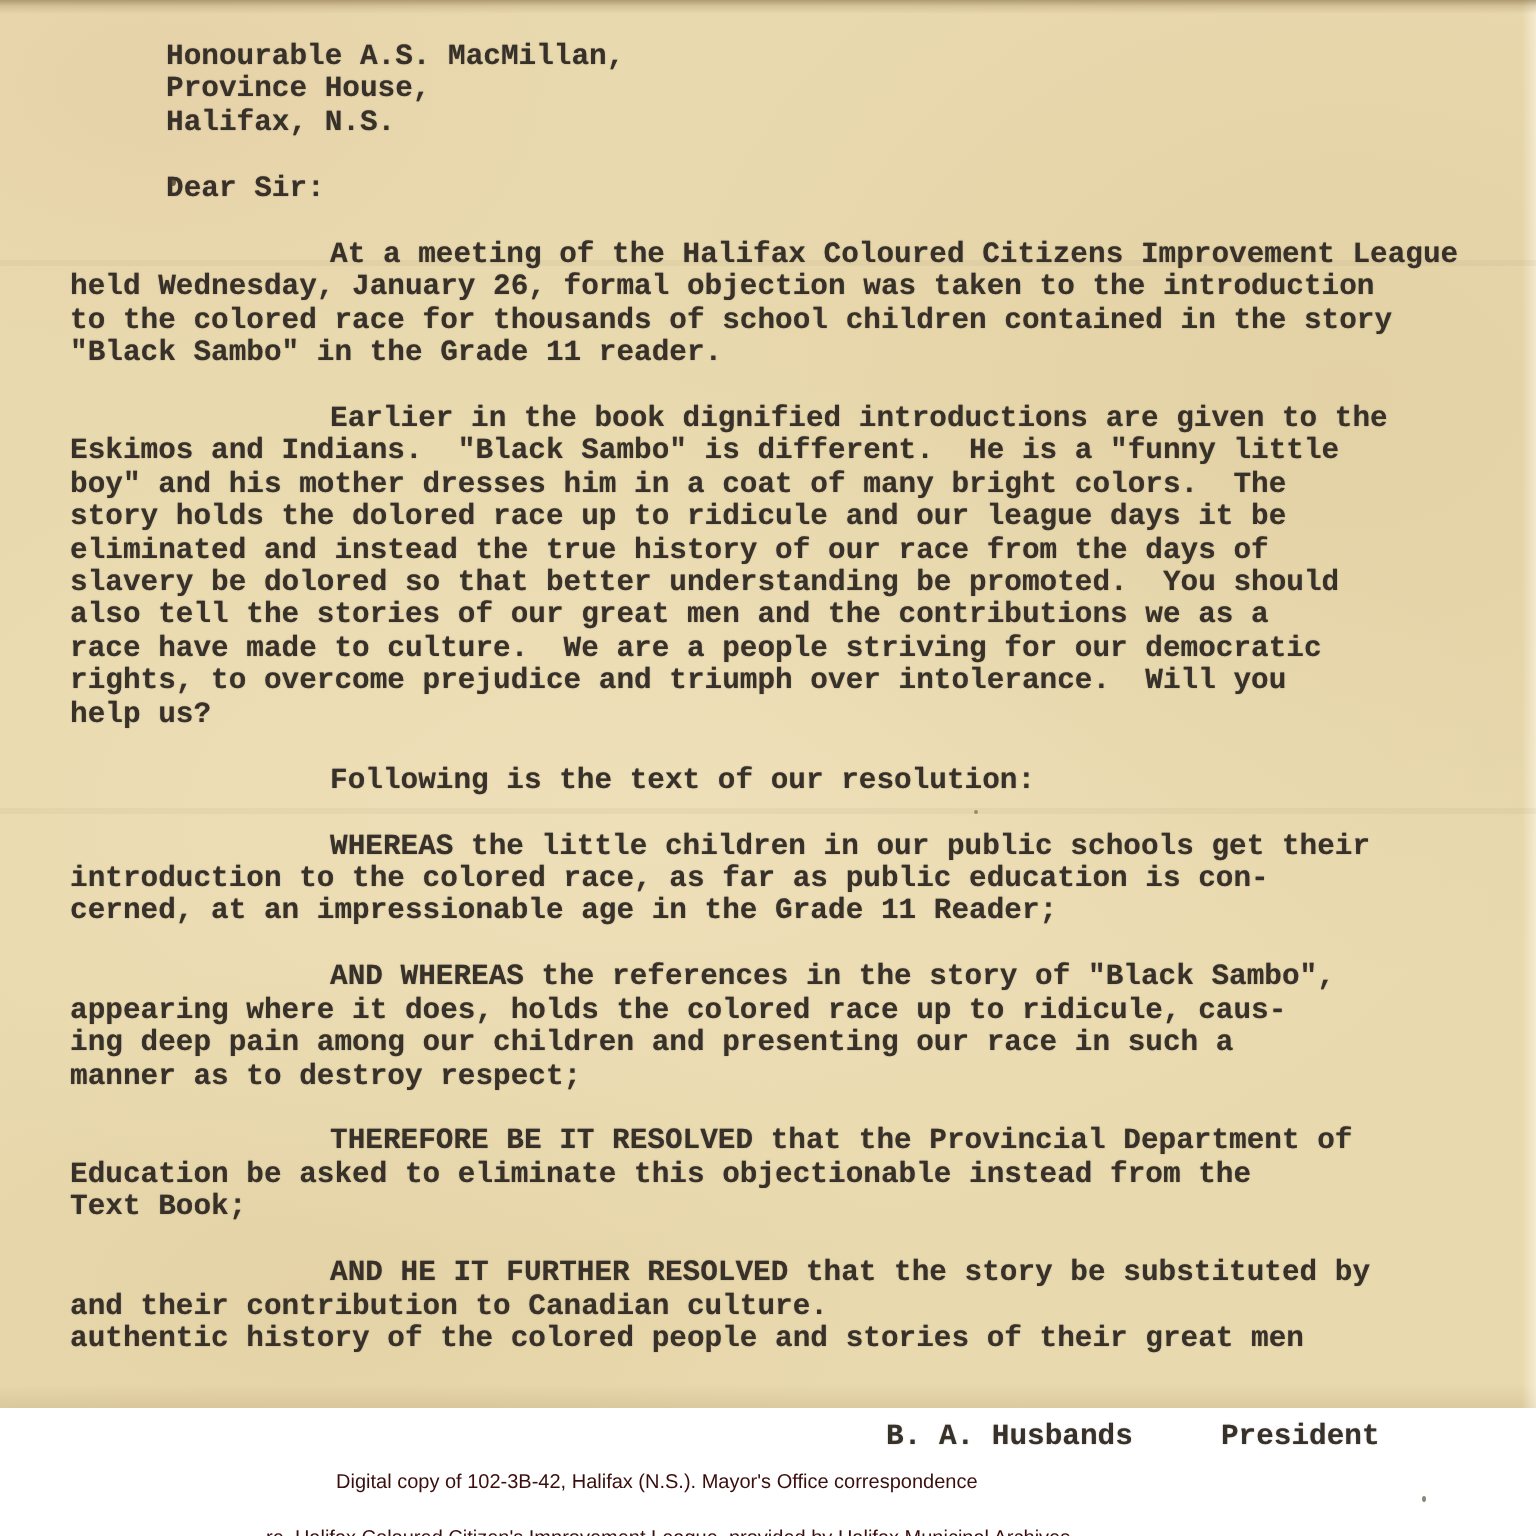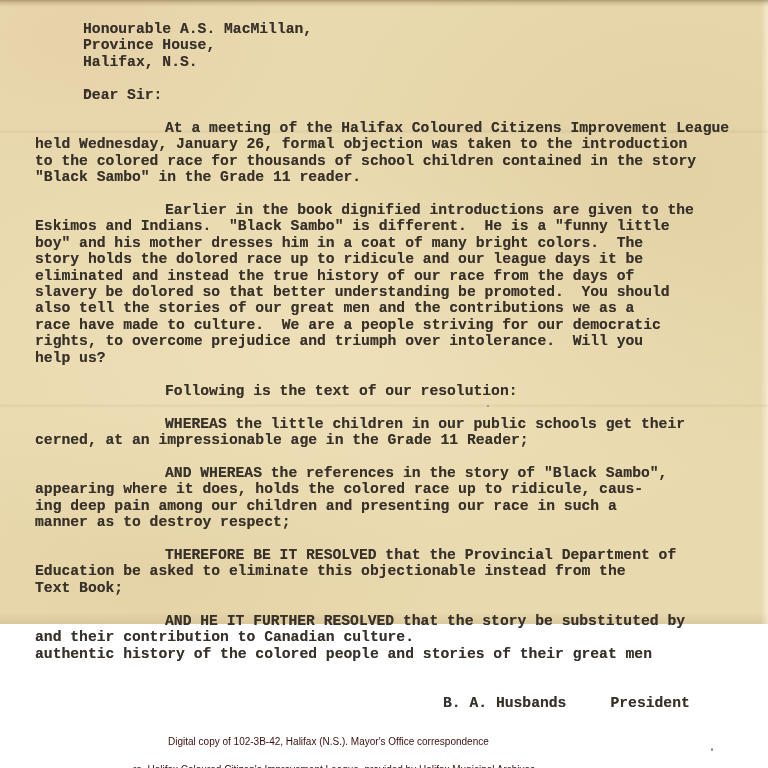--- a/index.html
+++ b/index.html
@@ -1,21 +1,21 @@
 <!DOCTYPE html>
 <html><head>
 <meta charset="utf-8">
 <style>
   html,body{margin:0;padding:0;}
   body{
     width:768px;height:768px;overflow:hidden;
     font-family:"Liberation Mono",monospace;
   }
   .paper{
-    position:relative;width:768px;height:624px;
+    position:relative;width:768px;height:704px;
     background-color:#e9d9ae;
     background-image:
       linear-gradient(180deg, rgba(118,94,54,.50) 0px, rgba(118,94,54,.18) 3px, rgba(118,94,54,0) 7px),
       linear-gradient(270deg, rgba(255,250,235,.55) 0px, rgba(255,250,235,0) 7px),
       radial-gradient(ellipse 300px 200px at 10% 6%, rgba(216,168,138,.14), transparent 70%),
       radial-gradient(ellipse 520px 420px at 88% 28%, rgba(176,146,88,.10), transparent 70%),
       radial-gradient(ellipse 640px 320px at 42% 58%, rgba(255,246,222,.22), transparent 72%),
       radial-gradient(ellipse 420px 240px at 20% 92%, rgba(190,160,100,.10), transparent 70%),
       linear-gradient(0deg, rgba(118,94,54,.12) 0px, rgba(118,94,54,0) 12px);
   }
@@ -69,20 +69,21 @@
       <div class="ln">eliminated and instead the true history of our race from the days of</div>
       <div class="ln">slavery be dolored so that better understanding be promoted.  You should</div>
       <div class="ln">also tell the stories of our great men and the contributions we as a</div>
       <div class="ln">race have made to culture.  We are a people striving for our democratic</div>
       <div class="ln">rights, to overcome prejudice and triumph over intolerance.  Will you</div>
       <div class="ln">help us?</div>
       <div class="ln"> </div>
       <div class="ln first">Following is the text of our resolution:</div>
       <div class="ln"> </div>
       <div class="ln first">WHEREAS the little children in our public schools get their</div>
+      <div class="ln">introduction to the colored race, as far as public education is con-</div>
       <div class="ln">cerned, at an impressionable age in the Grade 11 Reader;</div>
       <div class="ln"> </div>
       <div class="ln first">AND WHEREAS the references in the story of "Black Sambo",</div>
       <div class="ln">appearing where it does, holds the colored race up to ridicule, caus-</div>
       <div class="ln">ing deep pain among our children and presenting our race in such a</div>
       <div class="ln">manner as to destroy respect;</div>
       <div class="ln"> </div>
       <div class="ln first">THEREFORE BE IT RESOLVED that the Provincial Department of</div>
       <div class="ln">Education be asked to eliminate this objectionable instead from the</div>
       <div class="ln">Text Book;</div>

